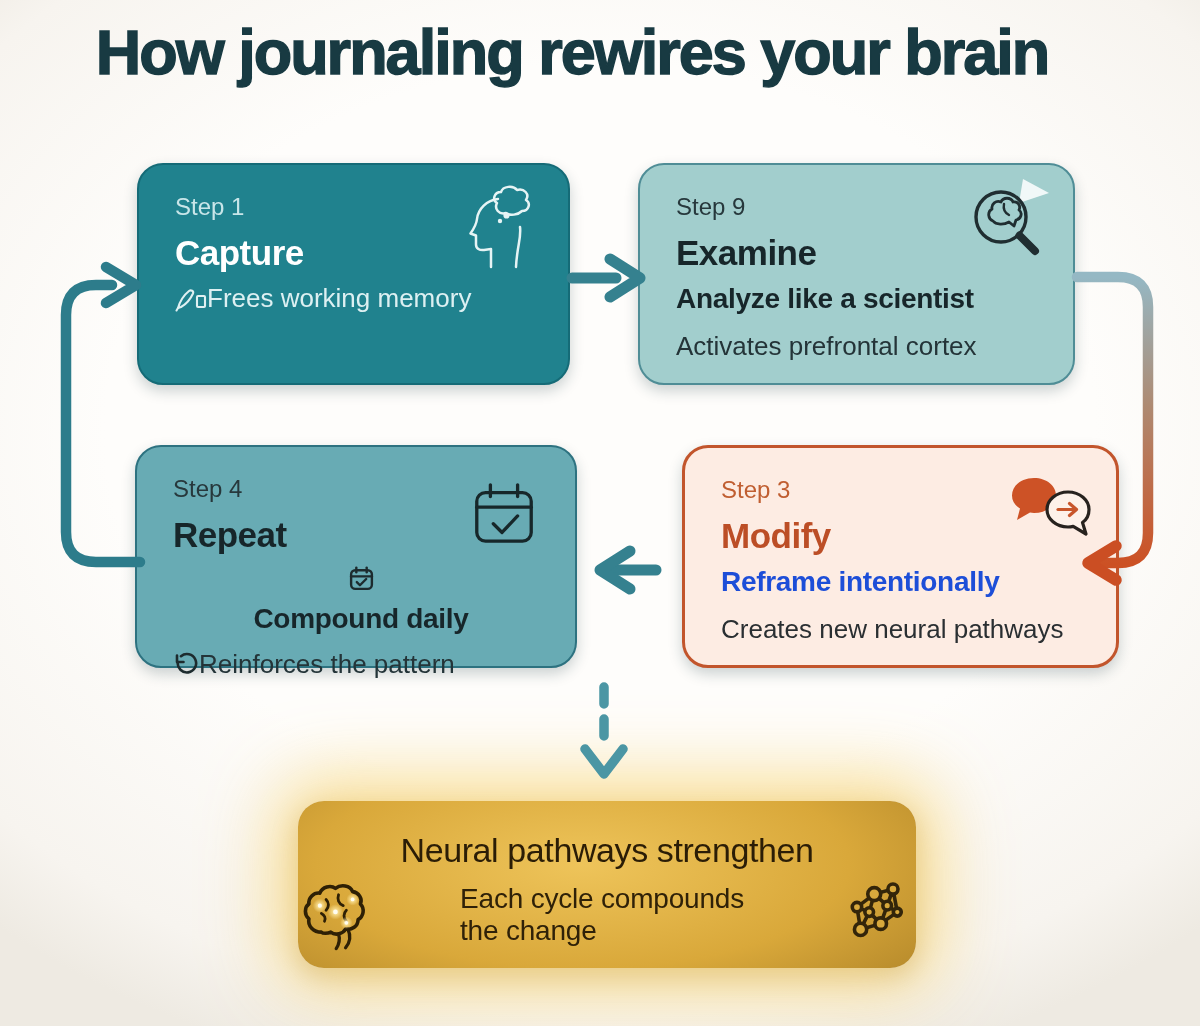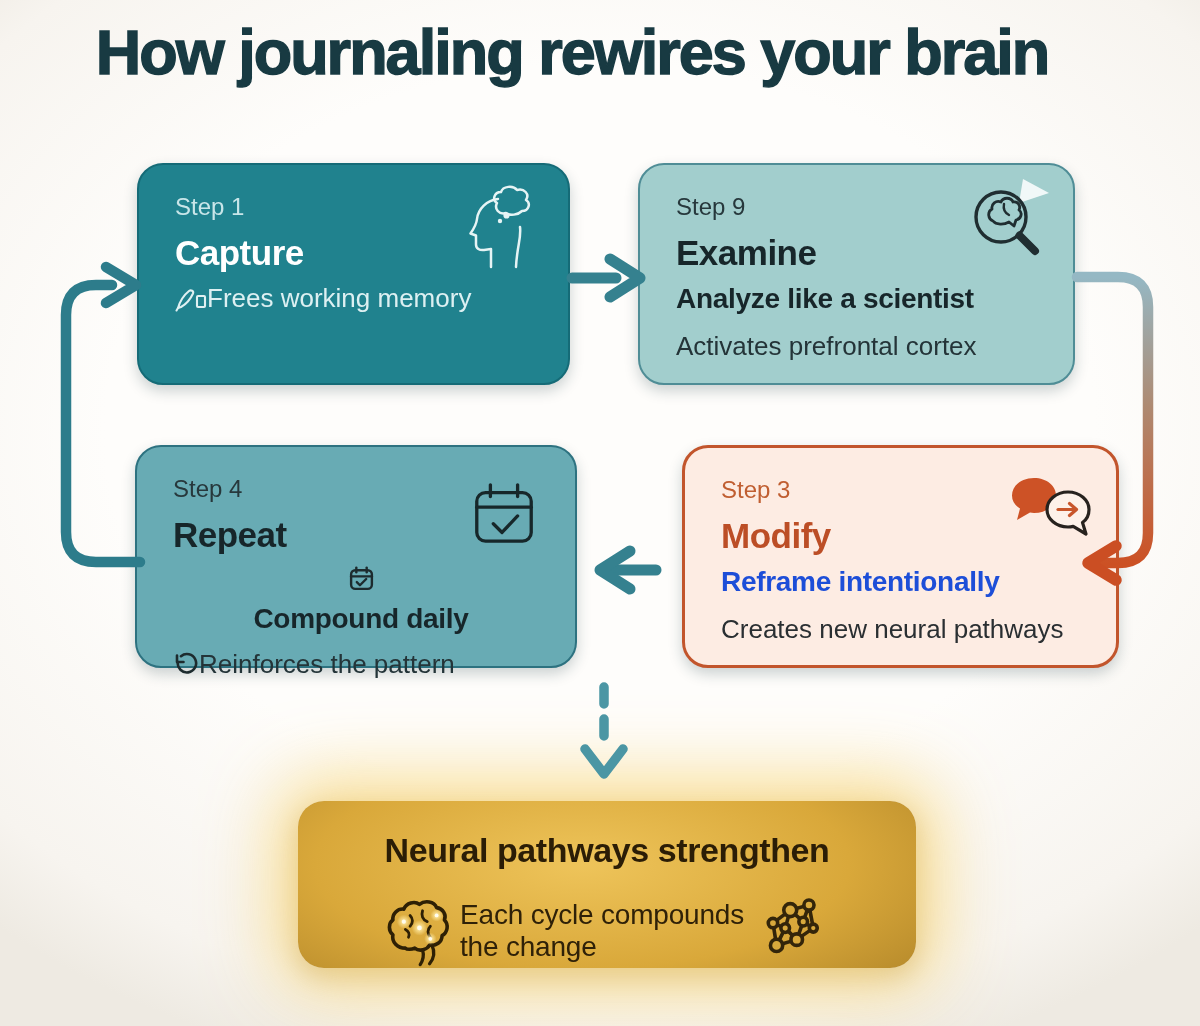--- a/index.html
+++ b/index.html
@@ -29,23 +29,23 @@
   .box2 .step-detail,.box4 .step-detail{color:#243438}
   .box3 .step-label{color:#c05e31}
   .box3 .step-name{color:#bc4e26}
   .box3 .step-sub{color:#1d4ed8}
   .box3 .step-detail{color:#2a2f32}
   .corner-icon{position:absolute;}
   .arrows{position:absolute;left:0;top:0;z-index:5;pointer-events:none;}
   .gold{position:absolute;left:298px;top:801px;width:618px;height:167px;border-radius:26px;
     background:radial-gradient(90% 130% at 46% 38%, #eec45a 0%, #d9a83a 48%, #b4882a 80%, #9b741f 100%);
     box-shadow:0 0 70px 22px rgba(248,212,118,0.8), 0 8px 24px rgba(140,100,25,0.35);}
-  .gold-title{font-size:34px;font-weight:bold;text-align:center;margin:30px 0 22px 0;
+  .gold-title{font-size:34px;font-weight:normal;text-align:center;margin:30px 0 6px 0;
     color:#2b1d06;letter-spacing:-0.4px;}
-  .gold-row{display:flex;align-items:center;justify-content:center;}
+  .gold-row{display:flex;align-items:center;justify-content:space-between;}
   .gold-sub{font-size:28px;line-height:32px;color:#2f2108;letter-spacing:-0.2px;}
   .gold-row .net{margin-left:16px;}
 </style>
 </head>
 <body>
 
 <div class="canvas">
 
   <h1 class="title">How journaling rewires your brain</h1>
 

